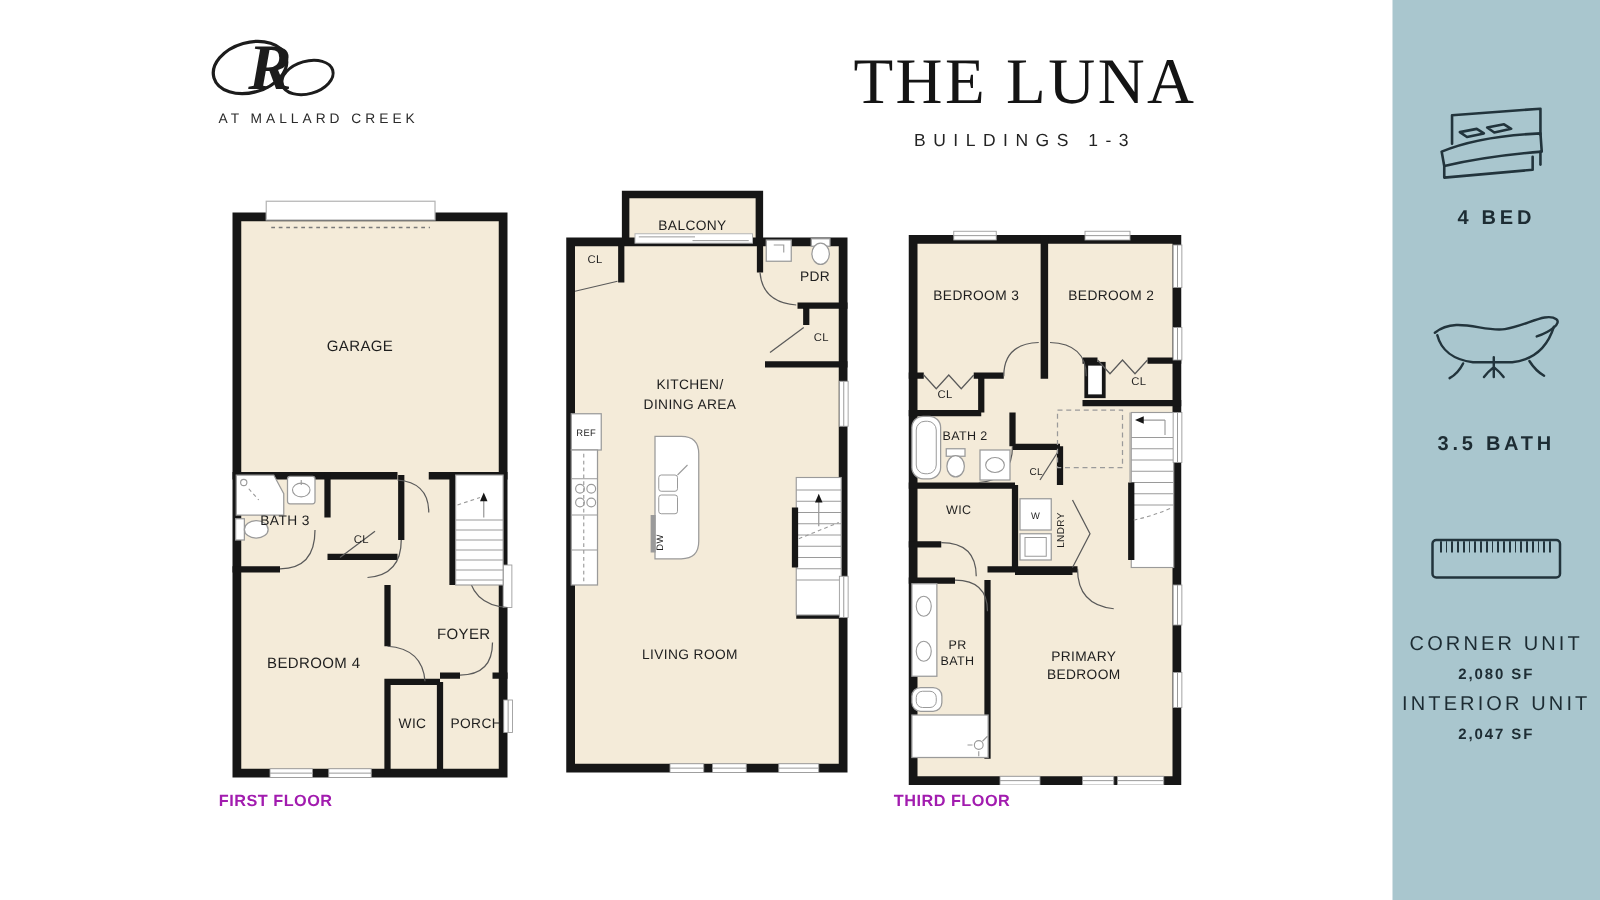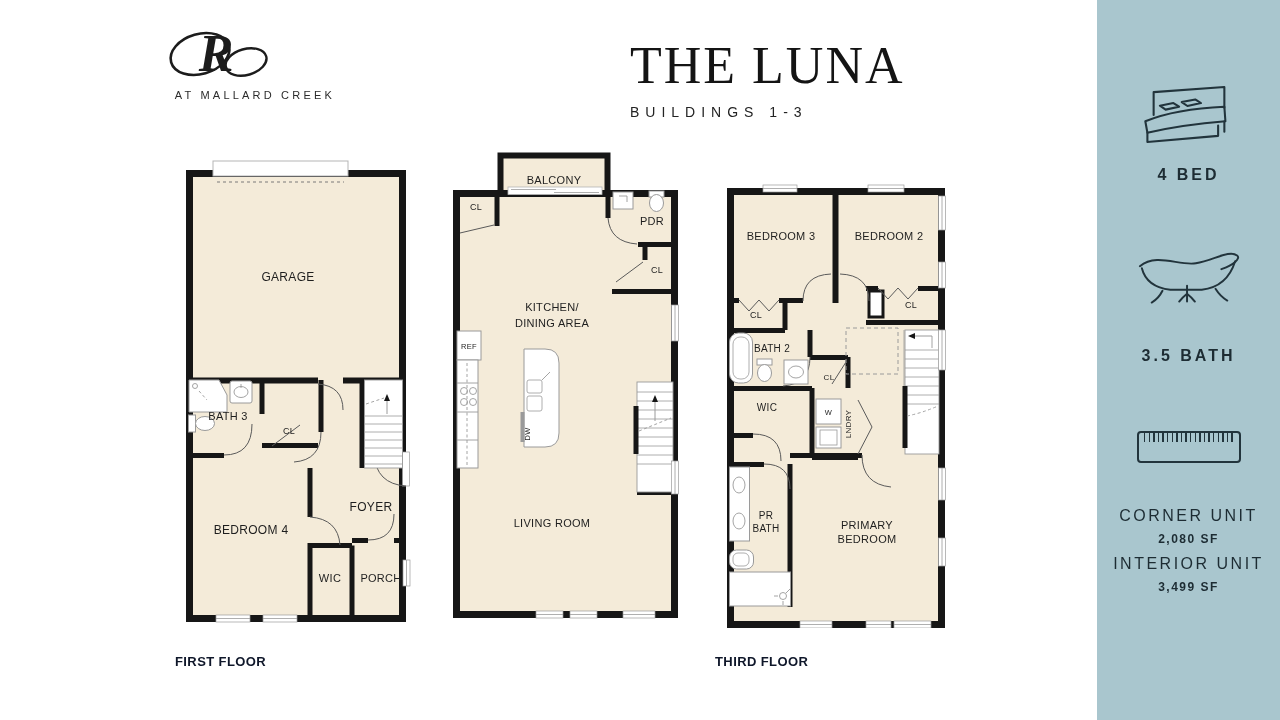--- a/index.html
+++ b/index.html
@@ -6,38 +6,38 @@
   html,body { width:1280px; height:720px; }
   body { position:relative; background:#ffffff; font-family:"Liberation Sans", sans-serif; overflow:hidden; }
 
   
   .logo { position:absolute; left:105px; top:22px; width:230px; text-align:center; color:#1c1c1c; }
   .logo .mono { display:block; margin:0 auto; }
   .logo .name { font-family:"Liberation Serif", serif; font-size:23px; letter-spacing:4px; margin-top:2px; color:#1c1c1c; white-space:nowrap; }
   .logo .tagline { font-size:11px; letter-spacing:3.2px; margin-top:5px; font-weight:400; color:#2b2b2b; white-space:nowrap;text-align:right; }
 
   
-  .header { position:absolute; left:630px; top:36px; width:380px; color:#141414; }
+  .header { position:absolute; left:630px; top:36px; width:380px; text-align:center; color:#141414; }
   .header .title { font-family:"Liberation Serif", serif; font-size:52px; letter-spacing:2px; white-space:nowrap; }
   .header .subtitle { font-size:14px; letter-spacing:6px; margin-top:9px; color:#232323; white-space:nowrap; }
 
   
-  .sidebar { position:absolute; right:0; top:0; width:183px; height:720px; background:#a9c6ce;
+  .sidebar { position:absolute; right:0; top:0; width:166px; height:720px; background:#a9c6ce;
              display:flex; flex-direction:column; align-items:center; color:#1d2c33; }
   .sb-label { font-weight:bold; font-size:16px; letter-spacing:3px; white-space:nowrap; }
   .sb-unit { font-size:16px; letter-spacing:2.5px; font-weight:400; white-space:nowrap; }
   .sb-size { font-size:12px; letter-spacing:1.5px; font-weight:bold; margin-top:7px; white-space:nowrap; }
   .icon svg { display:block; }
   .ruler { width:104px; height:32px; border:2.5px solid #22343c; border-radius:4px; position:relative; background:transparent; }
   .ruler .ticks { position:absolute; left:5px; right:5px; top:0; height:9px;
       background:repeating-linear-gradient(90deg,#22343c 0 1.4px,transparent 1.4px 4.6px); }
 
   
   .plan { position:absolute; text-align:left; }
-  .plan-label { font-size:13px; font-weight:bold; letter-spacing:0.4px; color:#0f172a; margin-top:22px; white-space:nowrap; }
+  .plan-label { font-size:13px; font-weight:bold; letter-spacing:0.4px; color:#a21caf; margin-top:0; white-space:nowrap; }
 
   .plan-fill { fill:#f4ebd9; stroke:#161616; }
   .w6 { stroke:#161616; stroke-width:6; fill:none; }
   .w5 { stroke:#161616; stroke-width:5; fill:none; }
   .door { stroke:#5a5a5a; stroke-width:1; fill:none; }
   .fix { fill:#ffffff; stroke:#9a9a9a; stroke-width:1; }
   .fixline  { stroke:#9a9a9a; stroke-width:1; fill:none; }
   .fixline2 { stroke:#9a9a9a; stroke-width:0.9; fill:none; }
   .fixline3 { stroke:#9a9a9a; stroke-width:0.8; fill:#fff; }
   .stair-bg { fill:#ffffff; stroke:#9a9a9a; stroke-width:0.9; }
@@ -92,21 +92,21 @@
   </div>
   <div class="sb-label" style="margin-top:33px">3.5 BATH</div>
 
   <div class="ruler" style="margin-top:66px">
       <div class="ticks"></div>
     </div>
 
   <div class="sb-unit" style="margin-top:44px">CORNER UNIT</div>
   <div class="sb-size">2,080 SF</div>
   <div class="sb-unit" style="margin-top:9px">INTERIOR UNIT</div>
-  <div class="sb-size">3,499 SF</div>
+  <div class="sb-size">2,047 SF</div>
 </div>
 
 <div class="plan" style="left:175px; top:150px; width:245px">
   <svg width="245" height="478" viewBox="175 150 245 478">
     <rect x="189.5" y="173.5" width="213" height="445" class="plan-fill" stroke-width="7"></rect>
 
     <rect x="213" y="161" width="135" height="15" fill="#fff" stroke="#b5b5b5" stroke-width="1"></rect>
     <line x1="217" y1="182" x2="344" y2="182" class="dash"></line>
 
     <path class="w6" d="M186,380.5 H318 M343,380.5 H406"></path>

